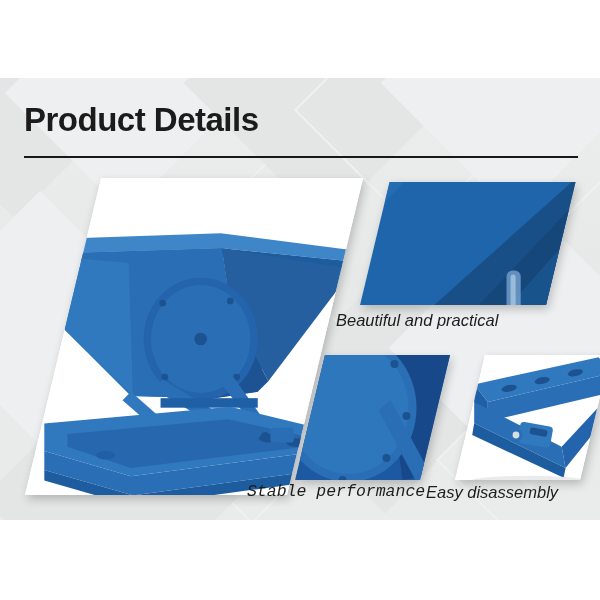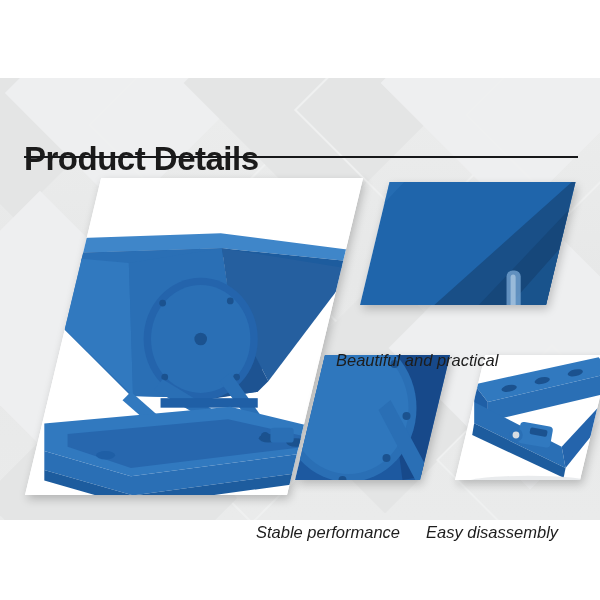--- a/index.html
+++ b/index.html
@@ -59,21 +59,20 @@
   .page-title {
     position: absolute;
     left: 24px;
     top: 100px;
     font-size: 33px;
     font-weight: bold;
     color: #1b1b1b;
     letter-spacing: -0.5px;
     line-height: 40px;
     white-space: nowrap;
-    margin-top: 39px;
   }
   .title-rule {
     position: absolute;
     left: 24px;
     top: 156px;
     width: 554px;
     height: 2px;
     background: #17181a;
   }
 
@@ -130,24 +129,23 @@
   }
 
   
   .caption {
     position: absolute;
     font-style: italic;
     font-size: 16.5px;
     color: #1d1d1d;
     white-space: nowrap;
     line-height: 20px;
-    margin-top: 40px;
   }
   .caption-beautiful { left: 336px; top: 310px; }
-  .caption-stable    { left: 256px; top: 482px; }
+  .caption-stable    { left: 247px; top: 482px; font-family: Liberation Mono, monospace; }
   .caption-easy      { left: 426px; top: 482px; }
 
   svg { display: block; }
 </style>
 </head>
 <body>
 
 <div id="page">
 
   <div class="content-band">

